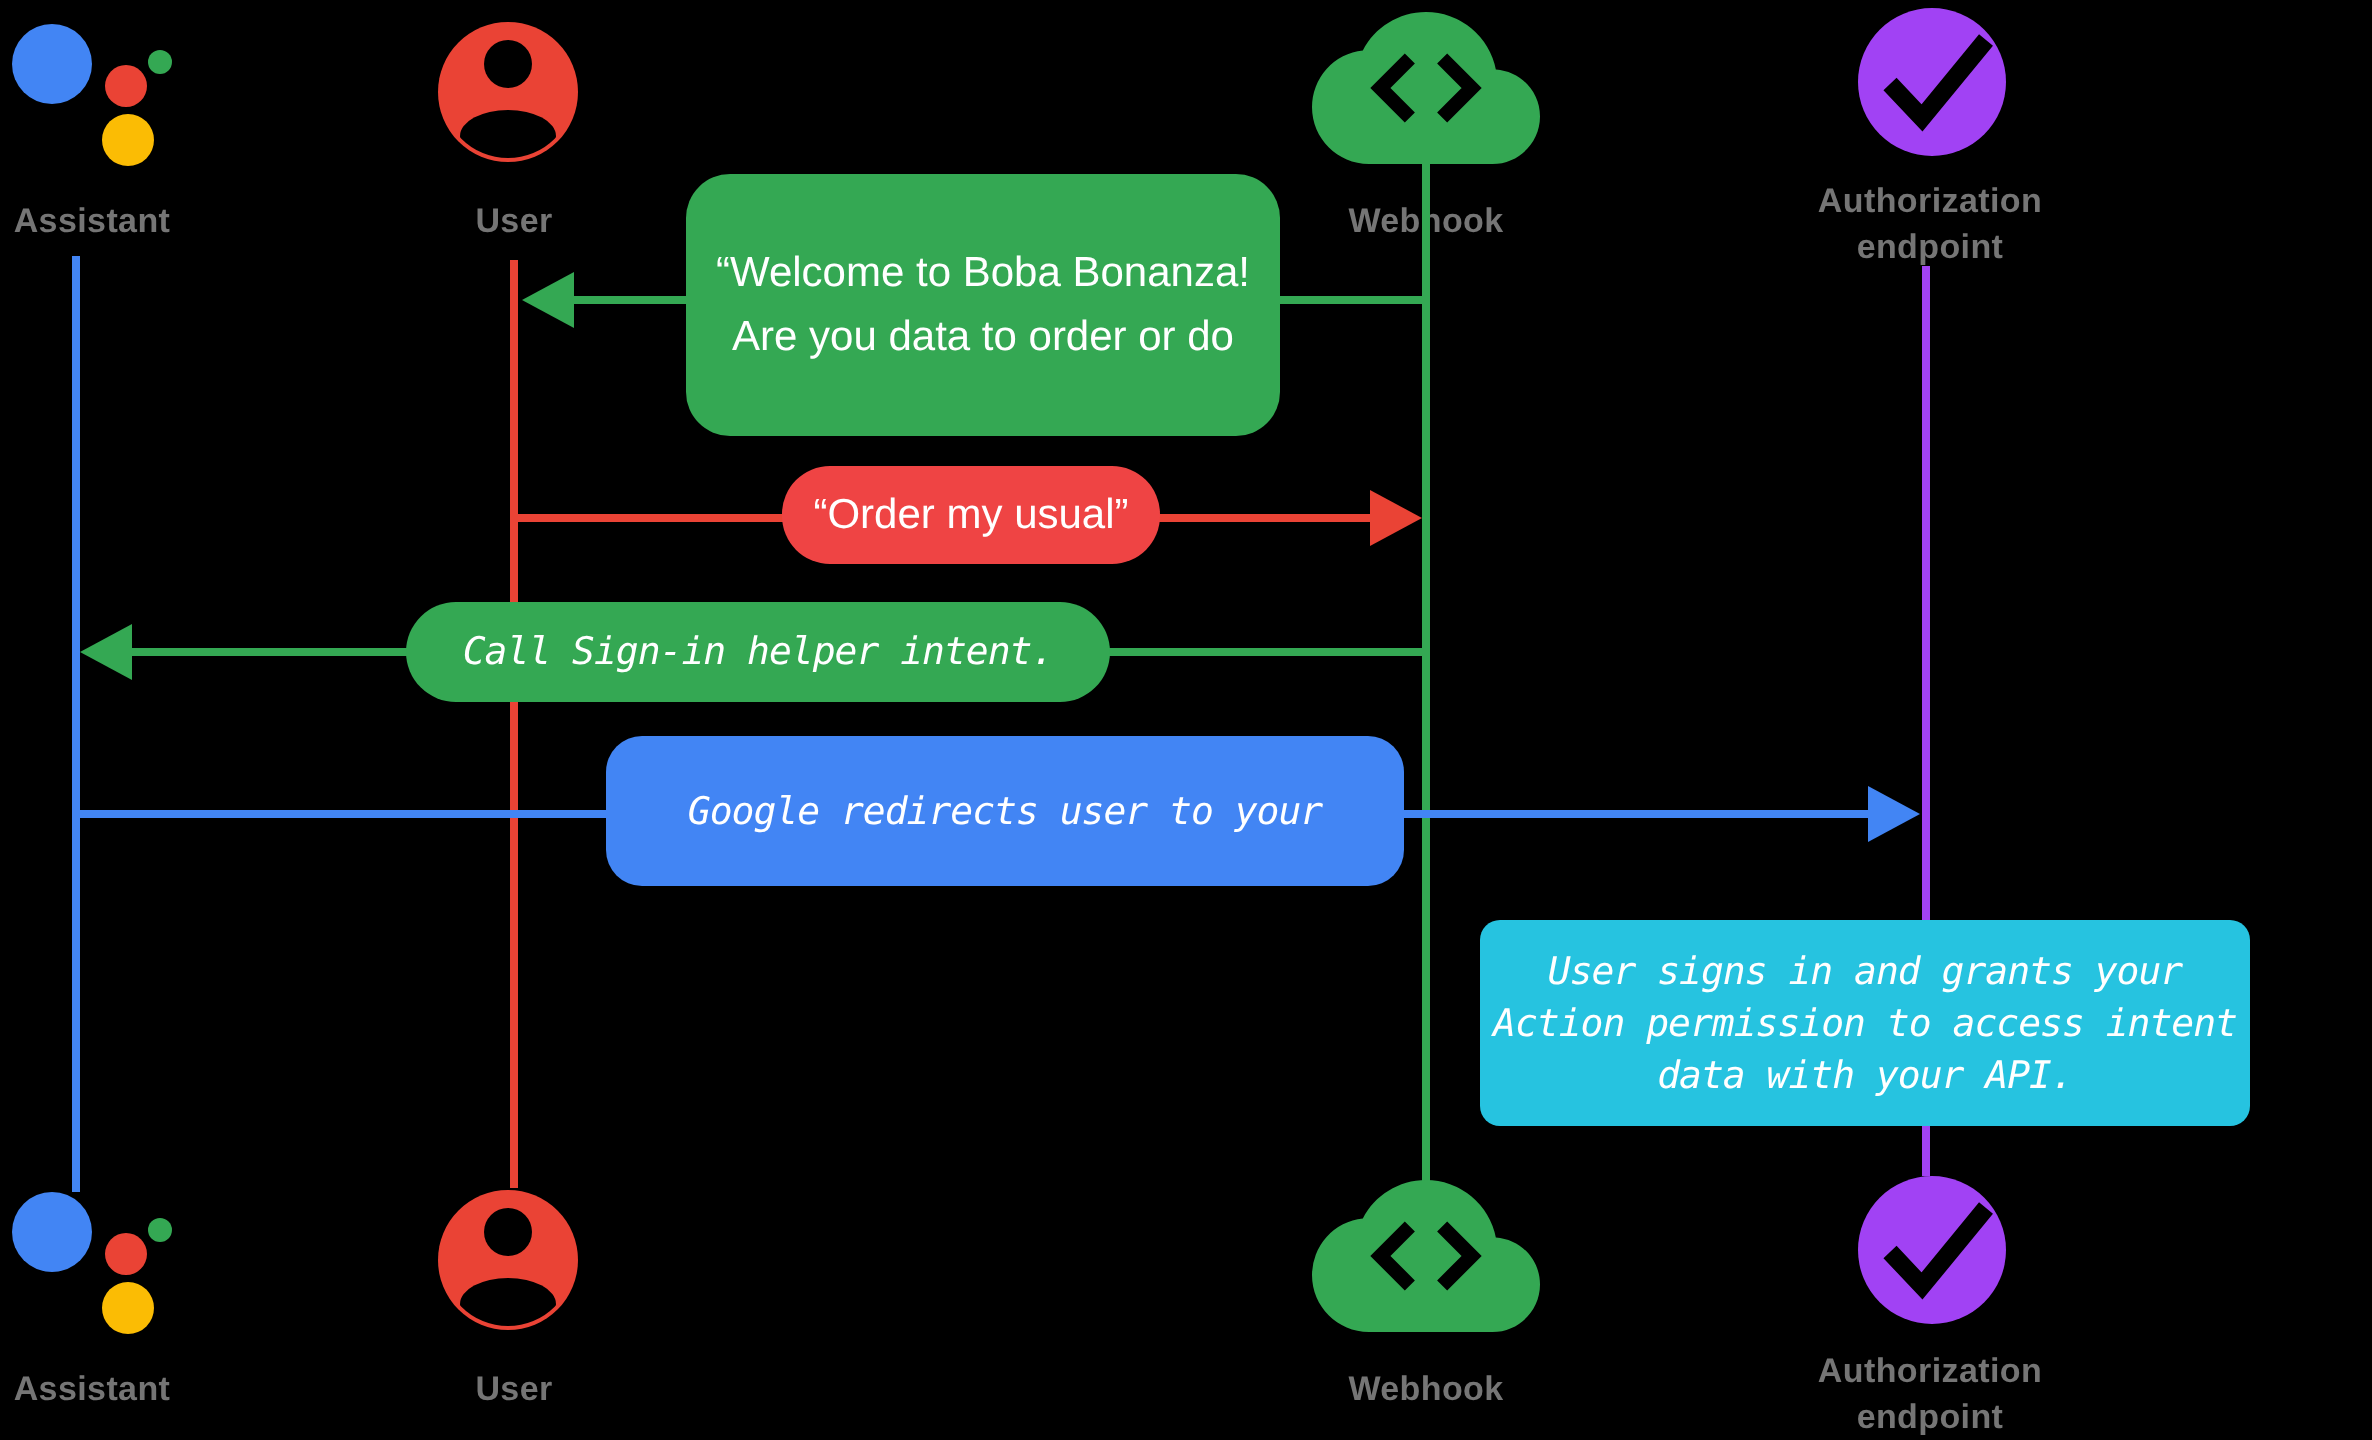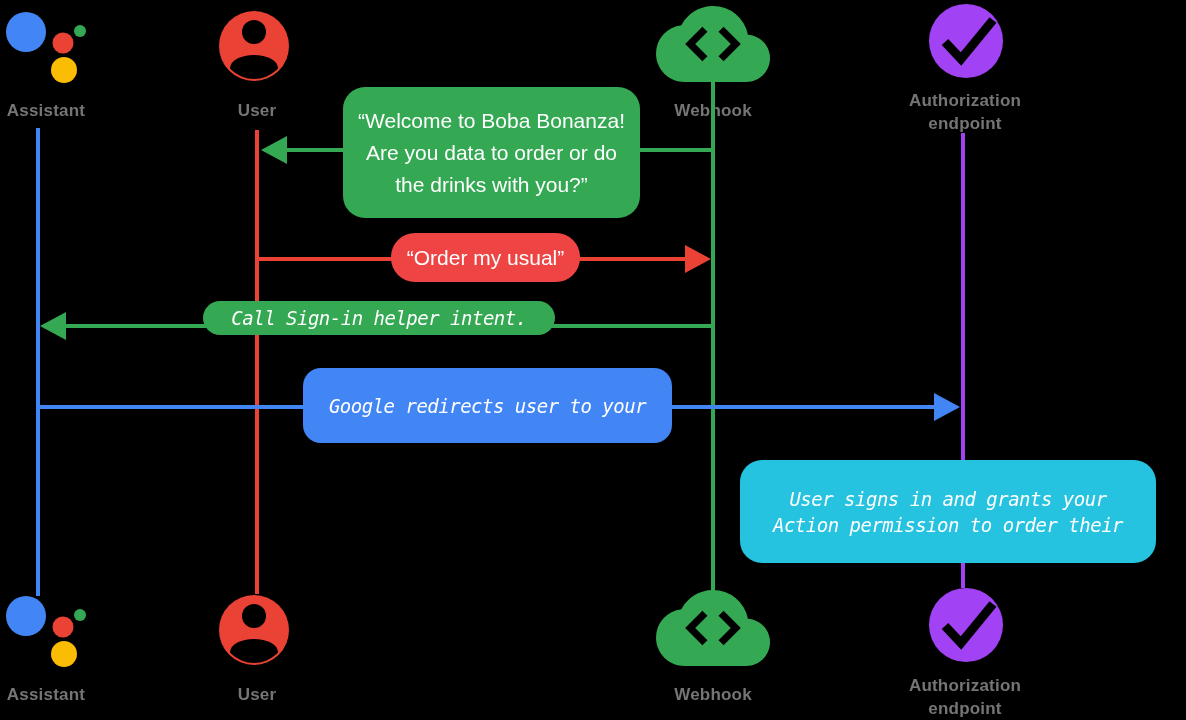--- a/index.html
+++ b/index.html
@@ -20,23 +20,23 @@
     position:absolute;display:flex;flex-direction:column;justify-content:center;
     align-items:center;color:#ffffff;text-align:right;z-index:3;
   }
   .bubble.sans{font-size:21px;line-height:32px;}
   .bubble.mono{
     font-family:"DejaVu Sans Mono","Liberation Mono",monospace;
     font-style:italic;font-size:19px;line-height:26px;letter-spacing:-0.5px;
   }
   .b-welcome{left:343px;top:87px;width:297px;height:131px;border-radius:22px;background:#34a853;}
   .b-order{left:391px;top:233px;width:189px;height:49px;border-radius:24px;background:#ef4444;font-size:21px;}
-  .b-signin{left:203px;top:301px;width:352px;height:34px;border-radius:25px;background:#34a853;}
-  .b-redirect{left:303px;top:368px;width:369px;height:75px;border-radius:18px;background:#4285f4;}
-  .b-grant{left:740px;top:460px;width:416px;height:103px;border-radius:22px;background:#26c3e0;}
+  .b-signin{left:203px;top:301px;width:352px;height:50px;border-radius:25px;background:#34a853;}
+  .b-redirect{left:303px;top:368px;width:399px;height:75px;border-radius:18px;background:#4285f4;}
+  .b-grant{left:740px;top:460px;width:385px;height:103px;border-radius:10px;background:#26c3e0;}
   .layer{left:0;top:0;z-index:1;}
 </style>
 </head>
 <body>
 
 <svg class="abs layer" width="1186" height="720">
 
   <line x1="38" y1="128" x2="38" y2="596" stroke="#4285f4" stroke-width="4"></line>
   <line x1="257" y1="130" x2="257" y2="594" stroke="#ea4335" stroke-width="4"></line>
   <line x1="713" y1="80" x2="713" y2="592" stroke="#34a853" stroke-width="4"></line>
@@ -88,38 +88,38 @@
 <div class="actor-label" style="left:214px;top:99px;width:86px;">User</div>
 <div class="actor-label" style="left:660px;top:99px;width:106px;">Webhook</div>
 <div class="actor-label" style="left:898px;top:89px;width:134px;">
   <div>Authorization</div>
   <div>endpoint</div>
 </div>
 
 <div class="bubble sans b-welcome">
   <div>“Welcome to Boba Bonanza!</div>
   <div>Are you data to order or do</div>
-  <div>the drinks with you?”</div>
 </div>
 
 <div class="bubble sans b-order">
   <div>“Order my usual”</div>
 </div>
 
 <div class="bubble mono b-signin">
   <div>Call Sign-in helper intent.</div>
 </div>
 
 <div class="bubble mono b-redirect">
   <div>Google redirects user to your</div>
 </div>
 
 <div class="bubble mono b-grant">
   <div>User signs in and grants your</div>
-  <div>Action permission to order their</div>
+  <div>Action permission to access intent</div>
+  <div>data with your API.</div>
 </div>
 
 <svg class="abs" style="left:0;top:590px;z-index:2" width="92" height="82">
   <circle cx="26" cy="26" r="20" fill="#4285f4"></circle>
   <circle cx="63" cy="37" r="10.5" fill="#ea4335"></circle>
   <circle cx="80" cy="25" r="6" fill="#34a853"></circle>
   <circle cx="64" cy="64" r="13" fill="#fbbc04"></circle>
 </svg>
 
 <svg class="abs" style="left:219px;top:594px;z-index:2" width="70" height="72">

